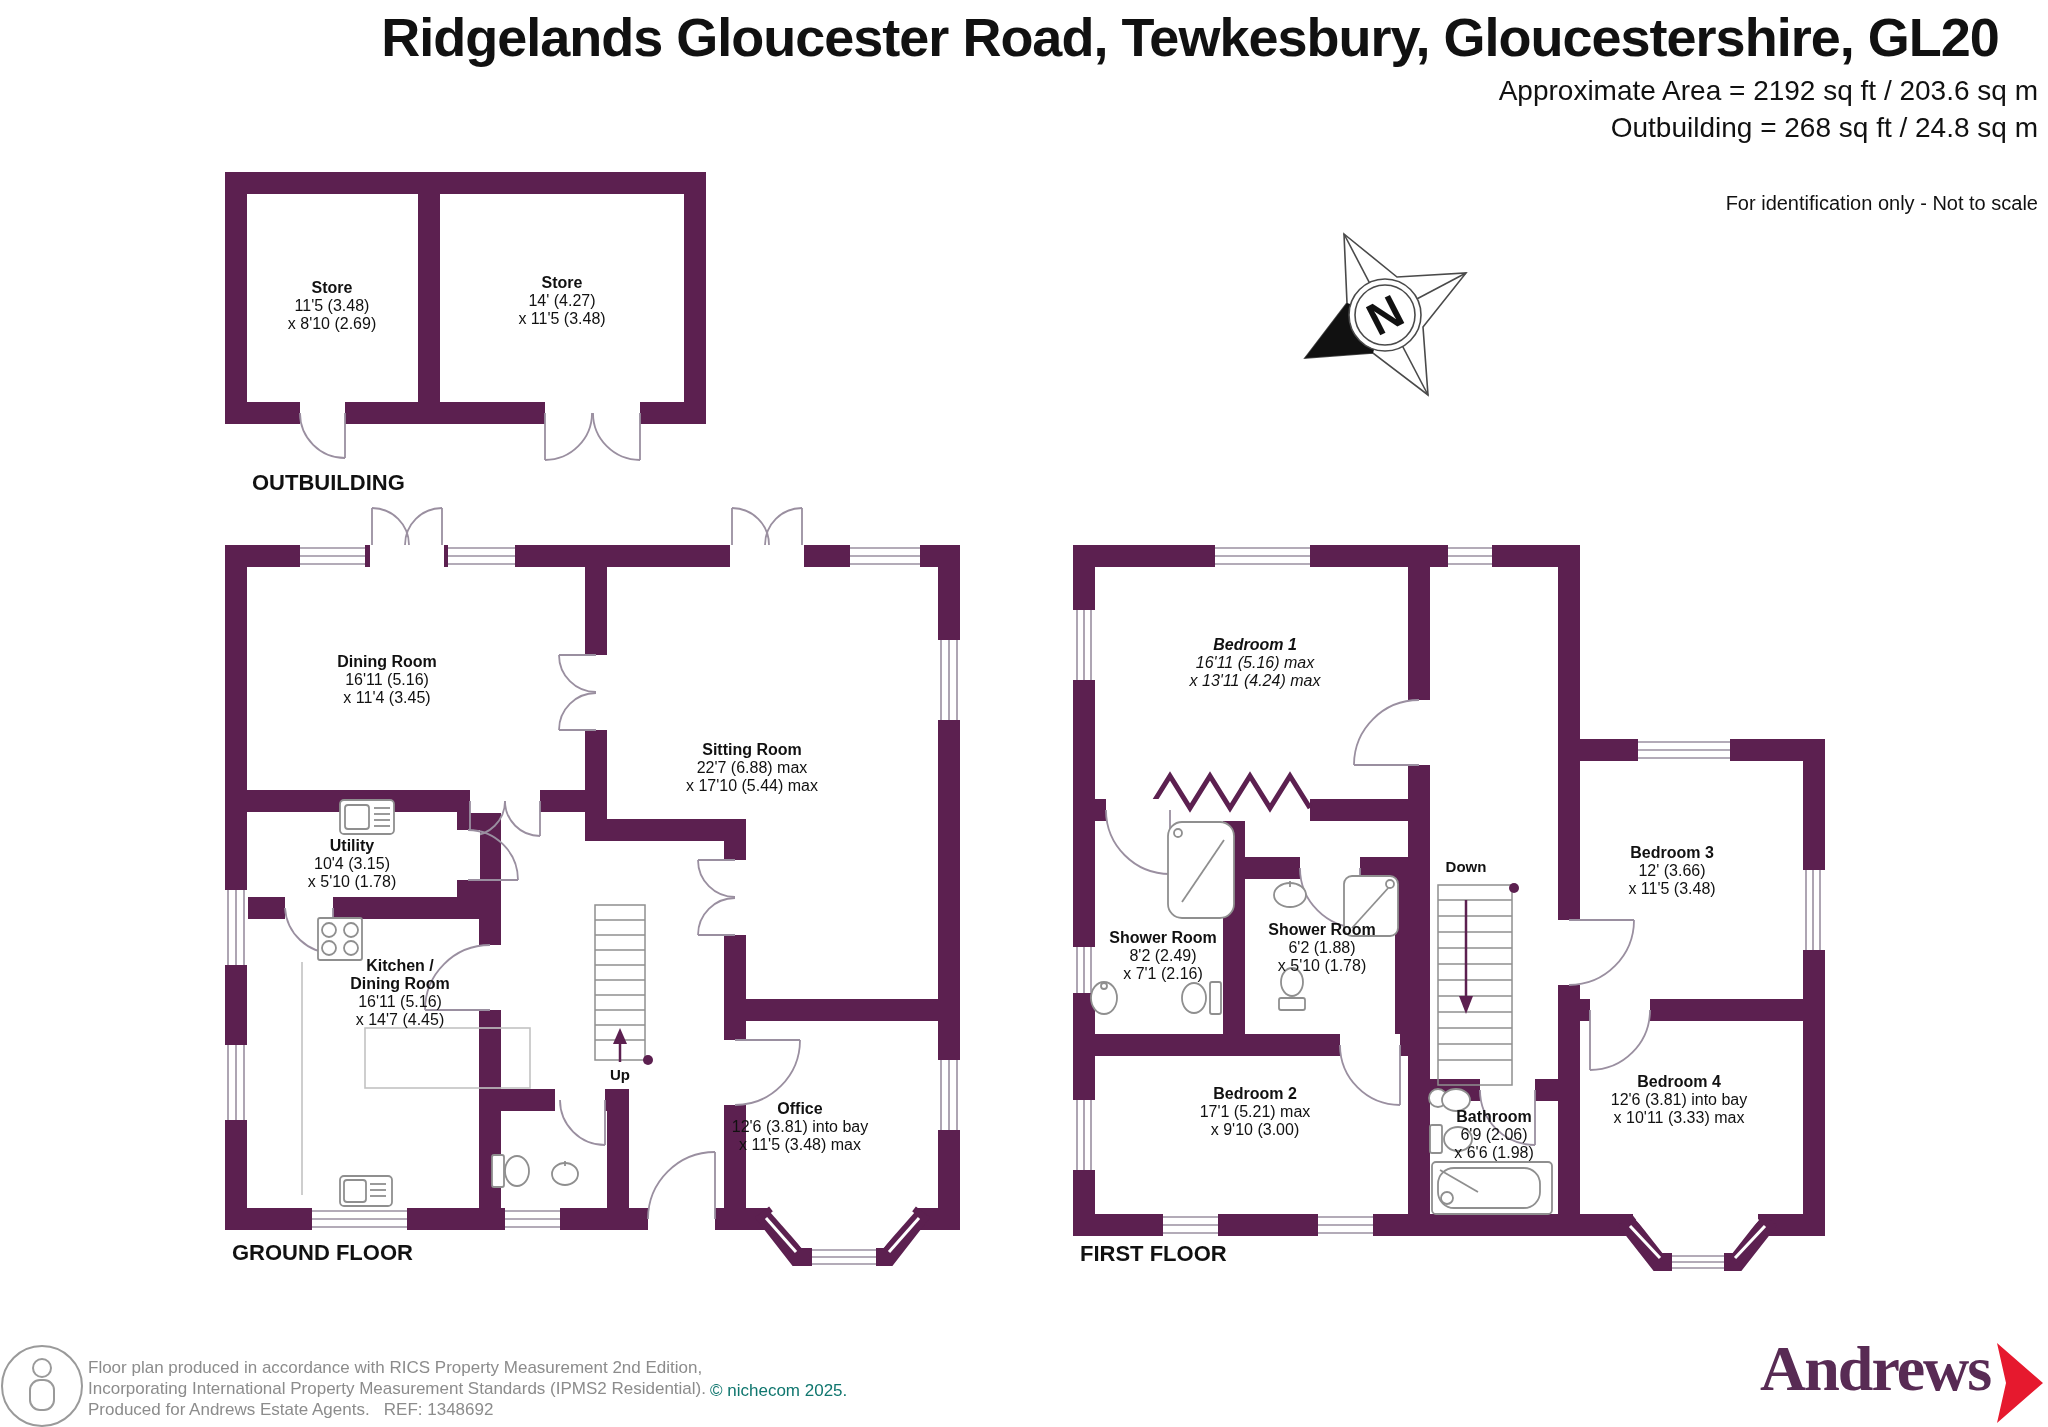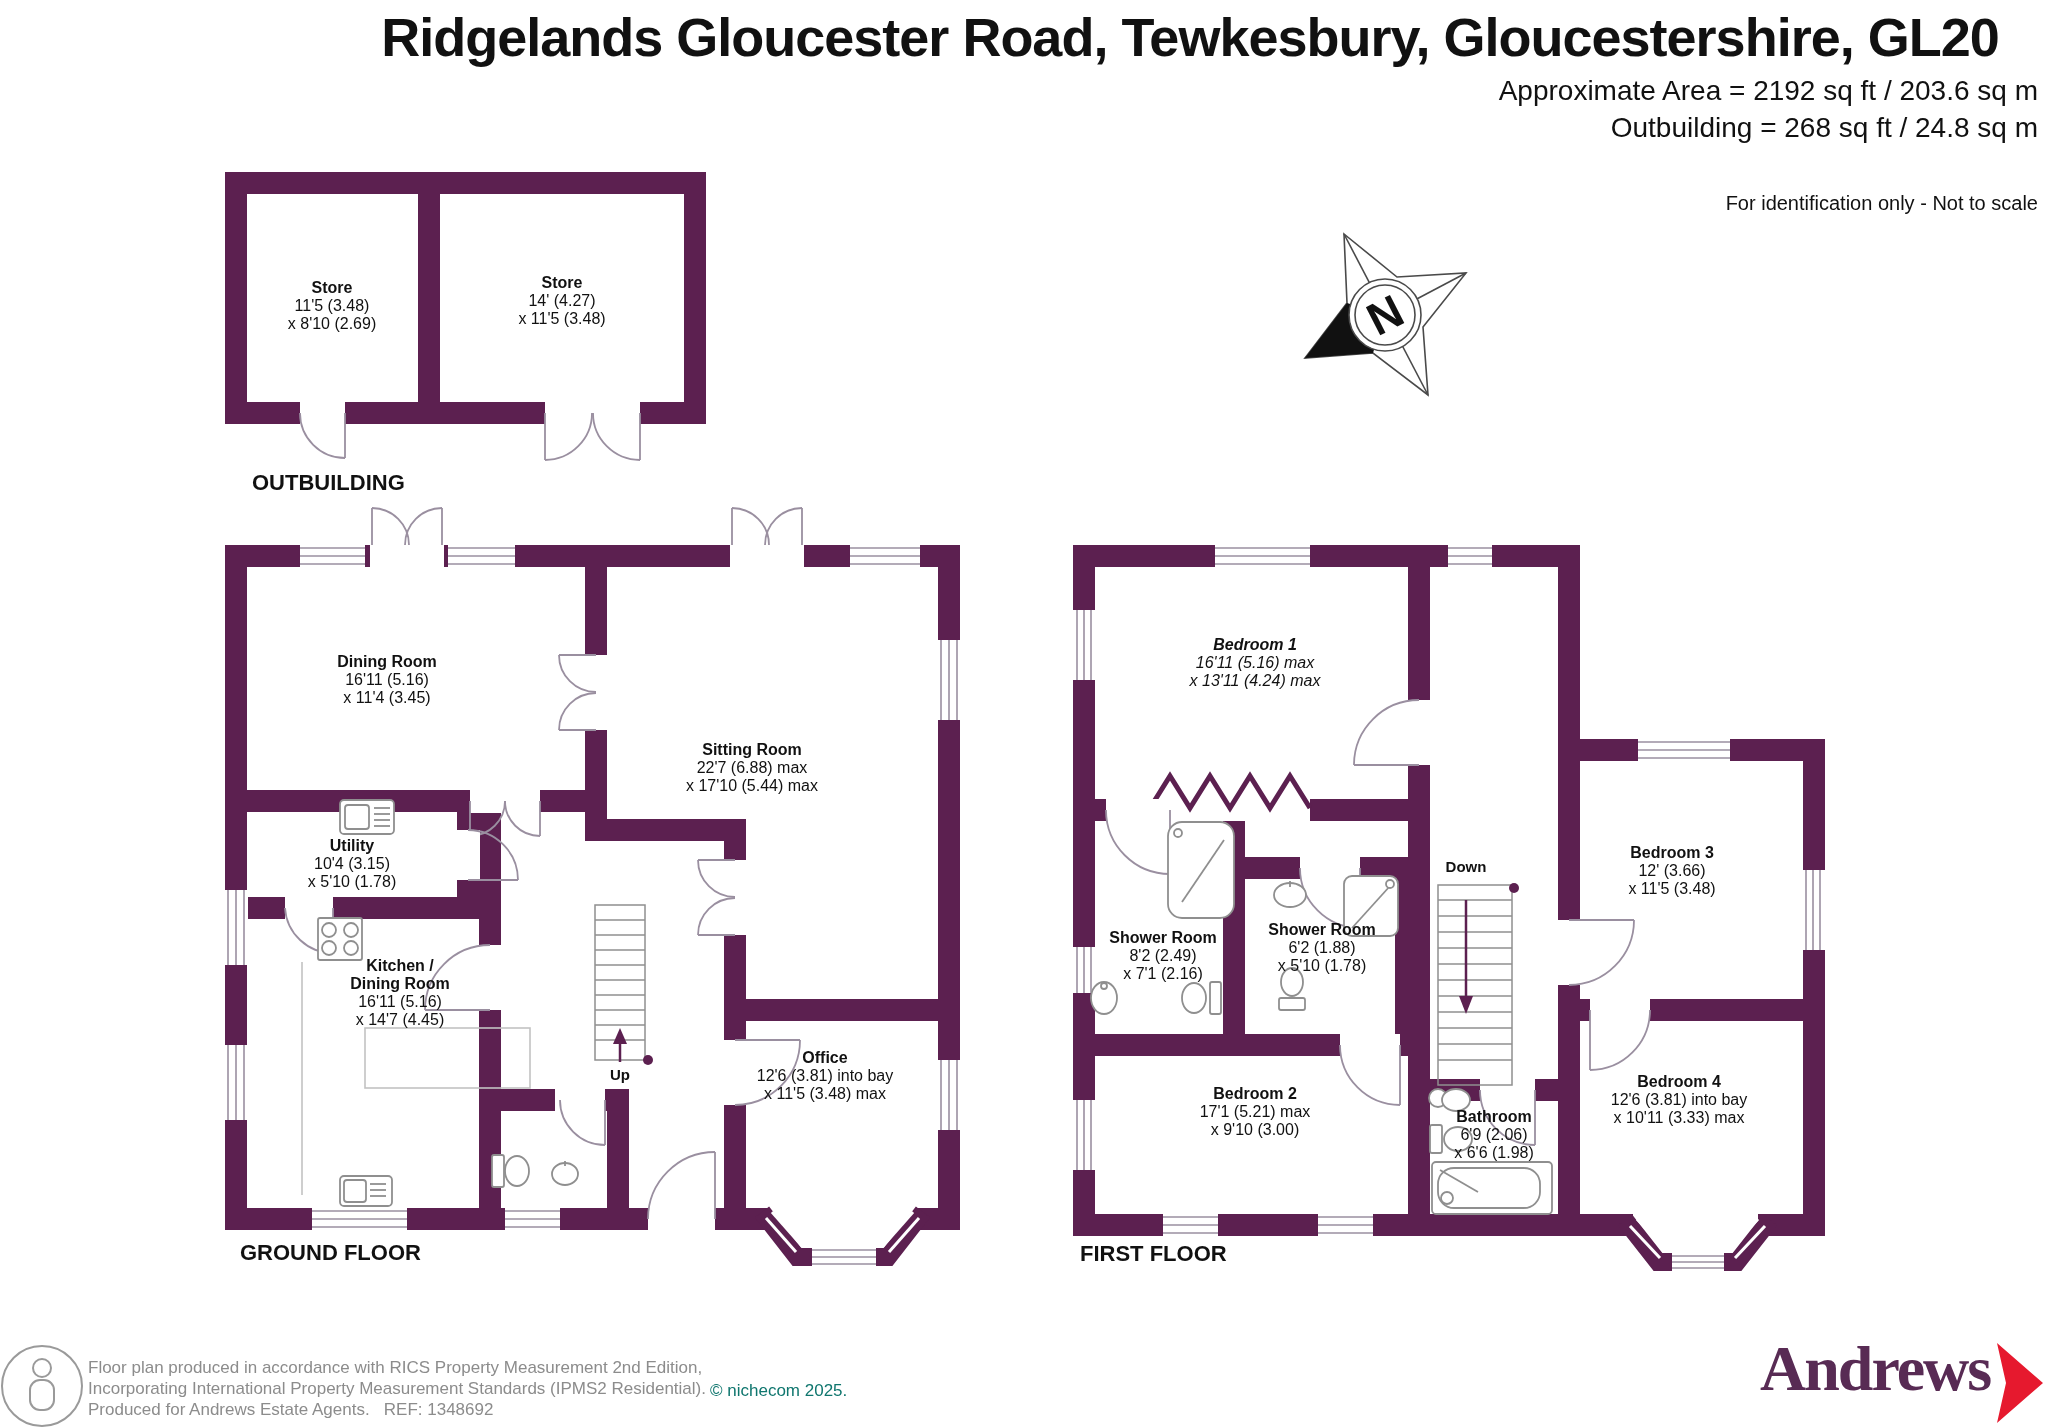--- a/index.html
+++ b/index.html
@@ -436,27 +436,27 @@
   <div>Utility</div>
   <div class="dim">10'4 (3.15)</div>
   <div class="dim">x 5'10 (1.78)</div>
 </div>
 <div class="room-label" style="left:400px;top:957px;">
   <div>Kitchen /</div>
   <div>Dining Room</div>
   <div class="dim">16'11 (5.16)</div>
   <div class="dim">x 14'7 (4.45)</div>
 </div>
-<div class="room-label" style="left:800px;top:1049px;margin-left:25px;">
+<div class="room-label" style="left:800px;top:1100px;">
   <div>Office</div>
   <div class="dim">12'6 (3.81) into bay</div>
   <div class="dim">x 11'5 (3.48) max</div>
 </div>
 <div class="stair-label" style="left:620px;top:1066px;">Up</div>
-<div class="floor-label" style="left:240px;top:1240px;">GROUND FLOOR</div>
+<div class="floor-label" style="left:232px;top:1240px;">GROUND FLOOR</div>
 
 <div class="room-label" style="left:1255px;top:636px;font-style:italic;">
   <div>Bedroom 1</div>
   <div class="dim">16'11 (5.16) max</div>
   <div class="dim">x 13'11 (4.24) max</div>
 </div>
 <div class="room-label" style="left:1163px;top:929px;">
   <div>Shower Room</div>
   <div class="dim">8'2 (2.49)</div>
   <div class="dim">x 7'1 (2.16)</div>

